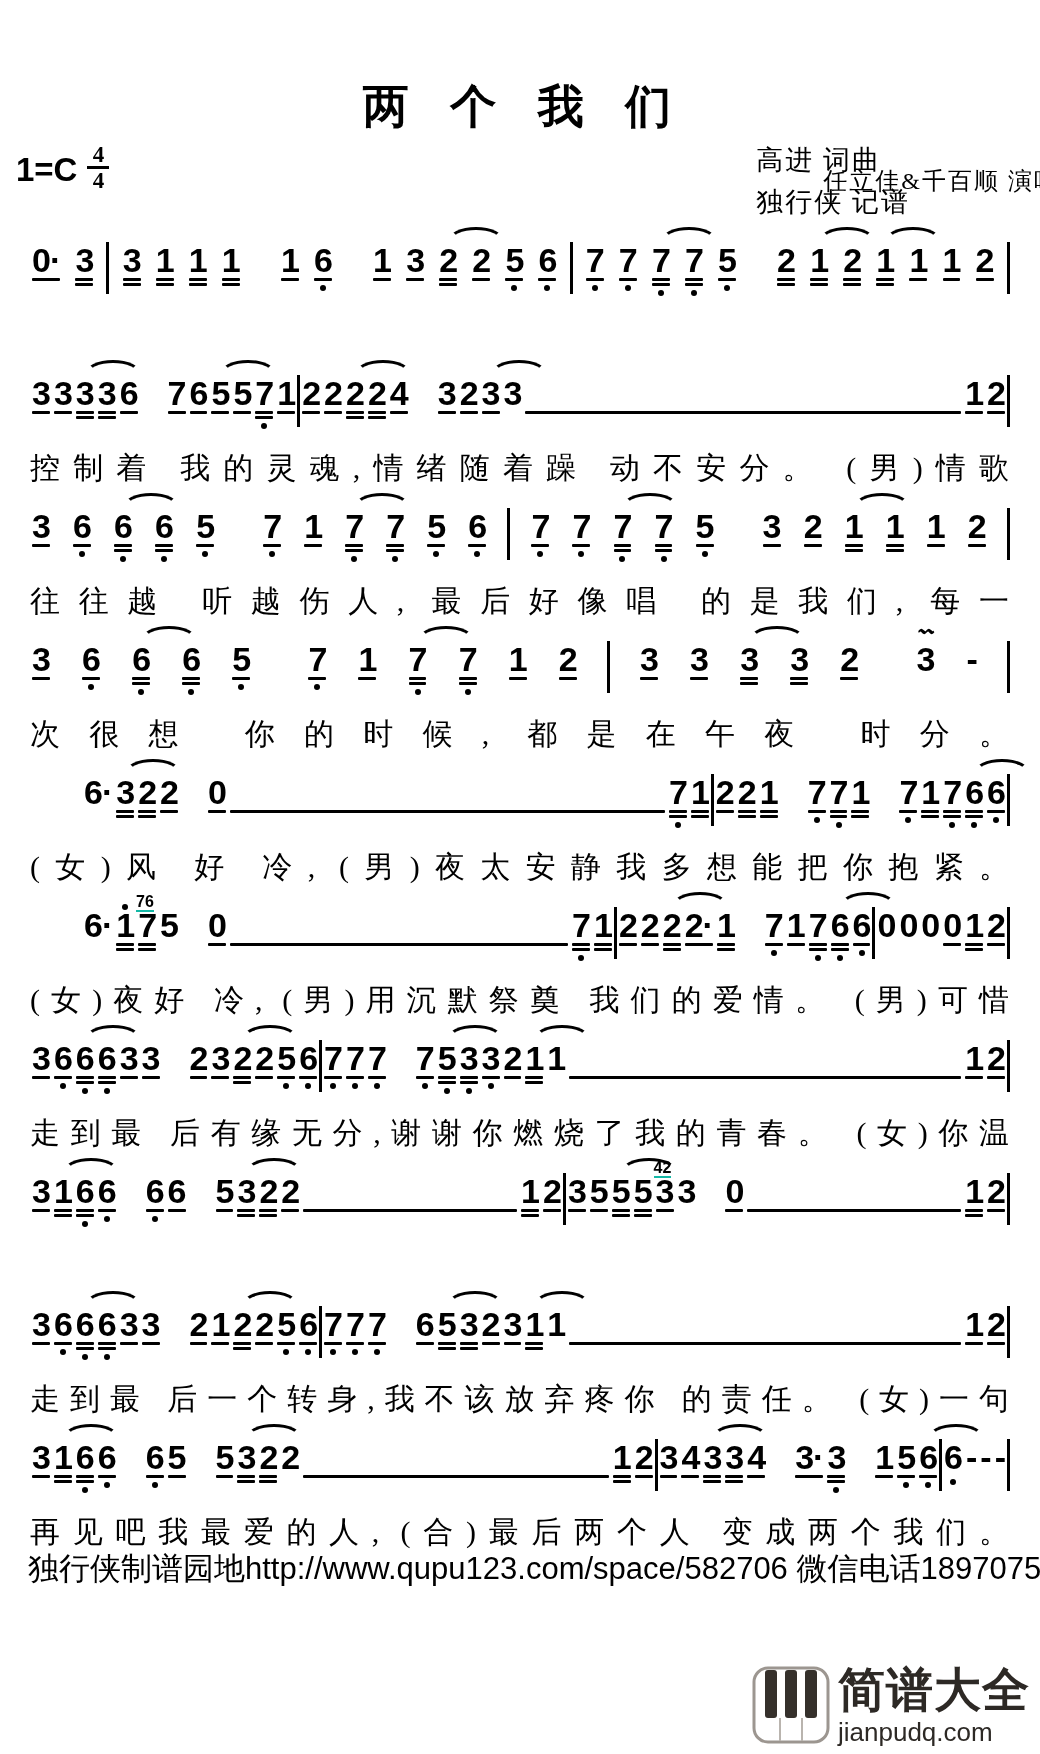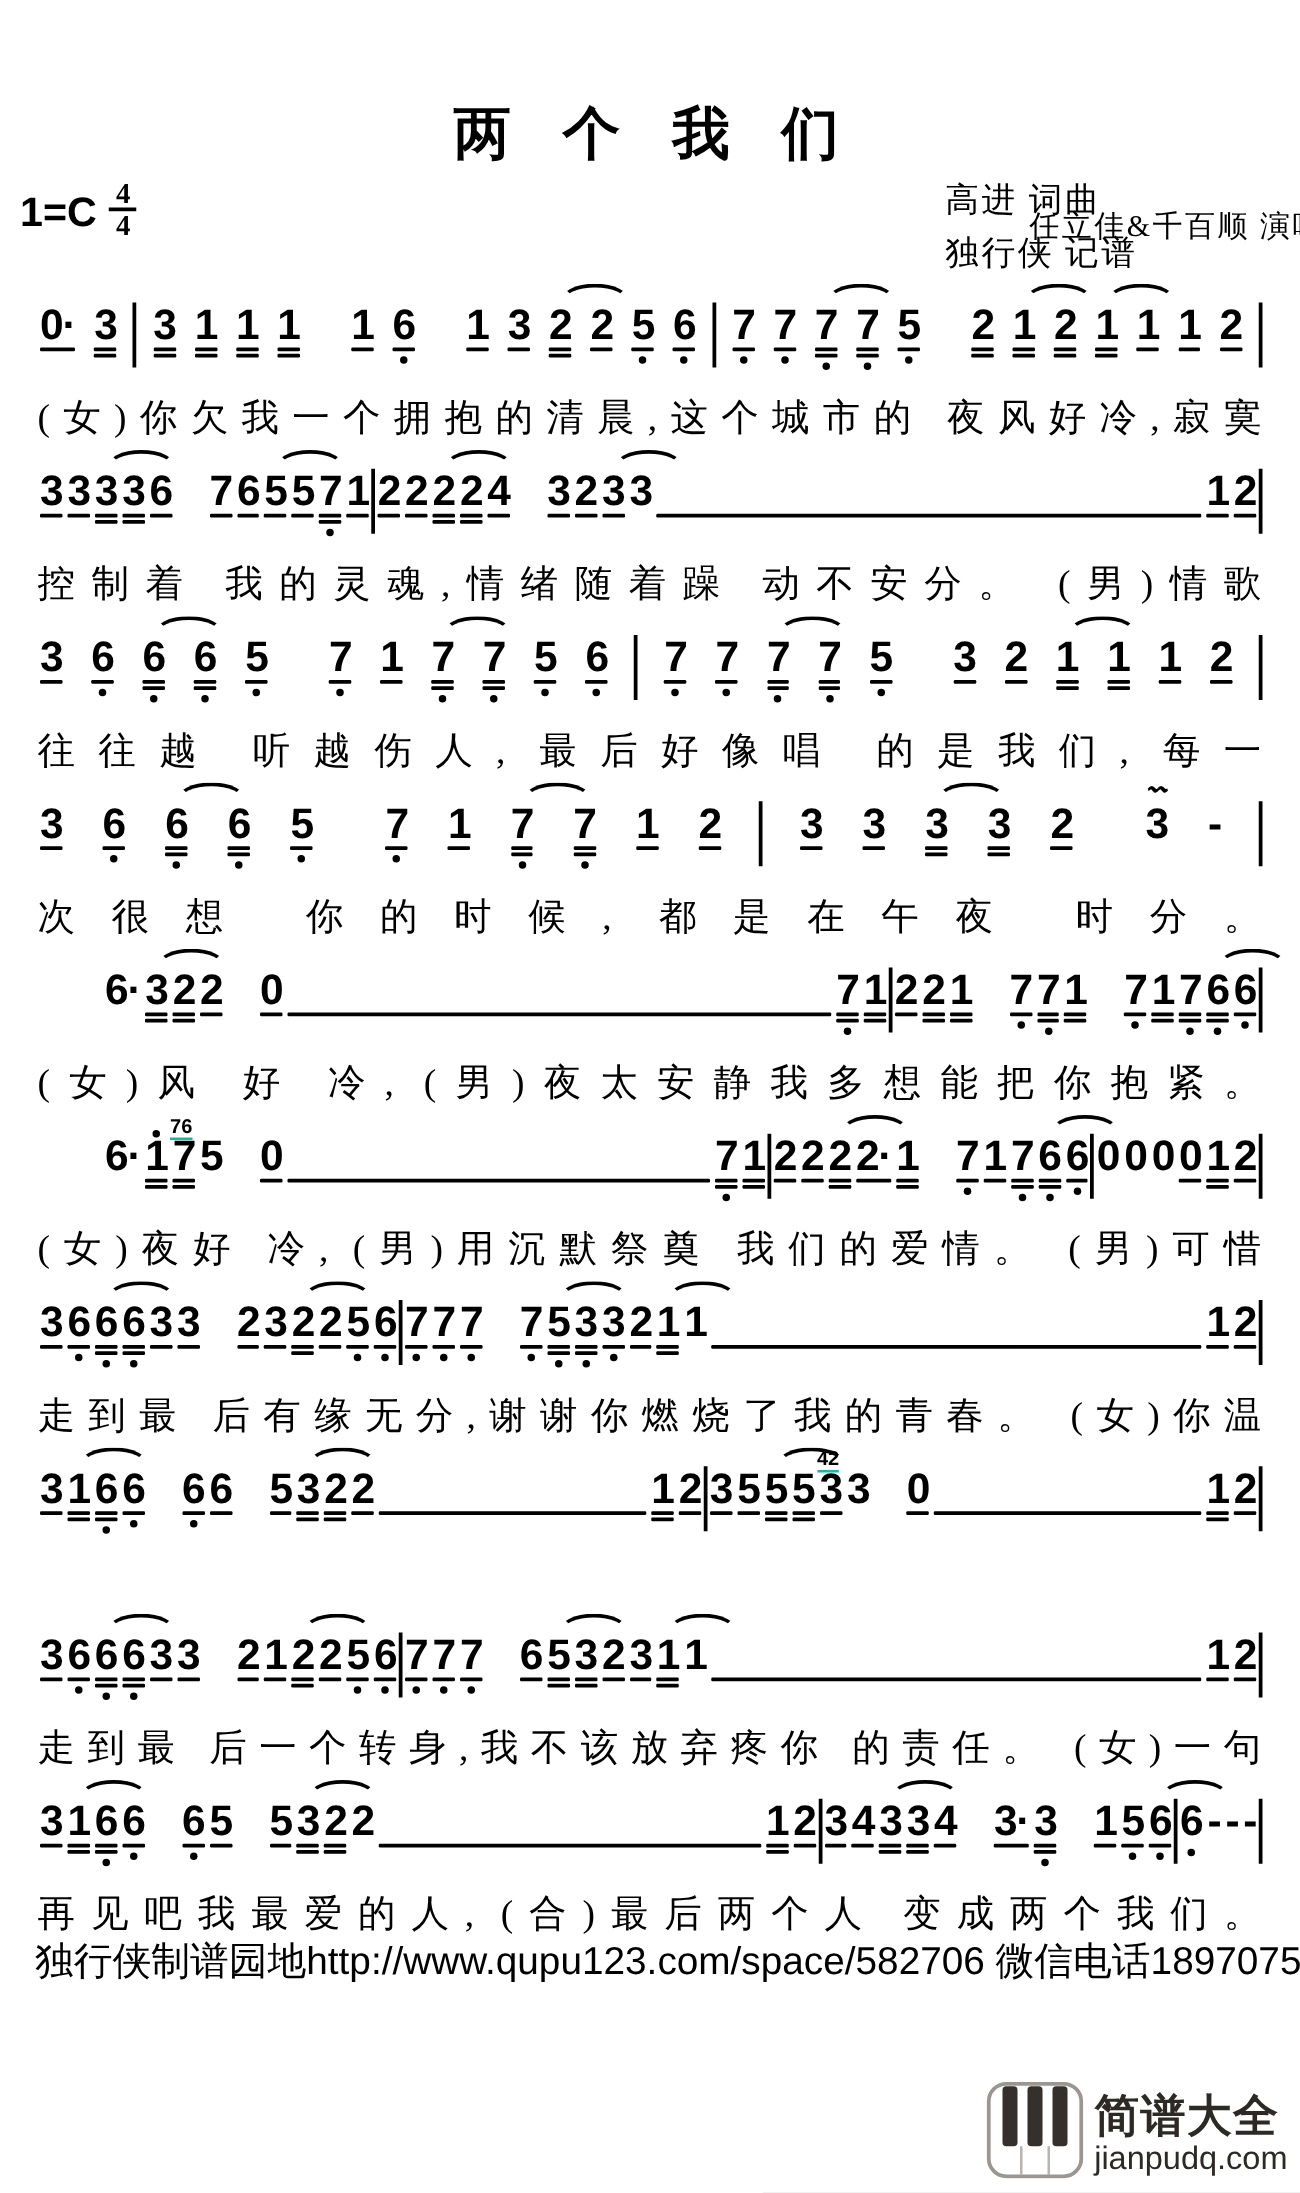--- a/index.html
+++ b/index.html
@@ -33,22 +33,22 @@
          font-weight:700;font-size:16px;line-height:16px;border-bottom:2px solid #14b8a6;}
   .orn{position:absolute;top:-22px;left:50%;transform:translateX(-50%);font-size:15px;font-weight:700;letter-spacing:-2px;}
   .barline{width:3px;height:52px;background:#000;flex:0 0 3px;}
   .lyrics-line{margin-top:8px;font-size:30px;line-height:1.25;height:44px;overflow:hidden;
                text-align:justify;text-align-last:justify;letter-spacing:1px;}
   
   .siteinfo{position:absolute;top:1548px;left:28px;right:28px;font-size:31px;letter-spacing:0px;
             font-family:"Liberation Sans","DejaVu Sans",sans-serif;white-space:nowrap;}
   .logo{position:absolute;right:10px;bottom:6px;display:flex;align-items:center;gap:8px;}
   .logo-text{display:flex;flex-direction:column;line-height:1;color:#2d2925;}
-  .logo-cn{font-size:36px;font-weight:700;letter-spacing:1px;
-           font-family:Liberation Serif, serif;}
+  .logo-cn{font-size:47px;font-weight:700;letter-spacing:1px;
+           font-family:Liberation Mono, monospace;}
   .logo-en{font-size:26px;margin-top:2px;font-family:"Liberation Sans","DejaVu Sans",sans-serif;}
 </style>
 </head>
 <body>
 
 <div class="page">
 
   <div class="title">两 个 我 们</div>
 
   <div class="keysig">
@@ -247,21 +247,20 @@
             </span>
           </span>
           <span class="note">
             <span class="num">2</span>
             <span class="lines">
               <b></b>
             </span>
           </span>
           <span class="barline"></span>
         </div>
-        <div class="lyrics-line">(女)你欠我一个拥抱的清晨,这个城市的 夜风好冷,寂寞</div>
       </div>
       <div class="system">
         <div class="notes-row">
           <span class="note">
             <span class="num">3</span>
             <span class="lines">
               <b></b>
             </span>
           </span>
           <span class="note">

